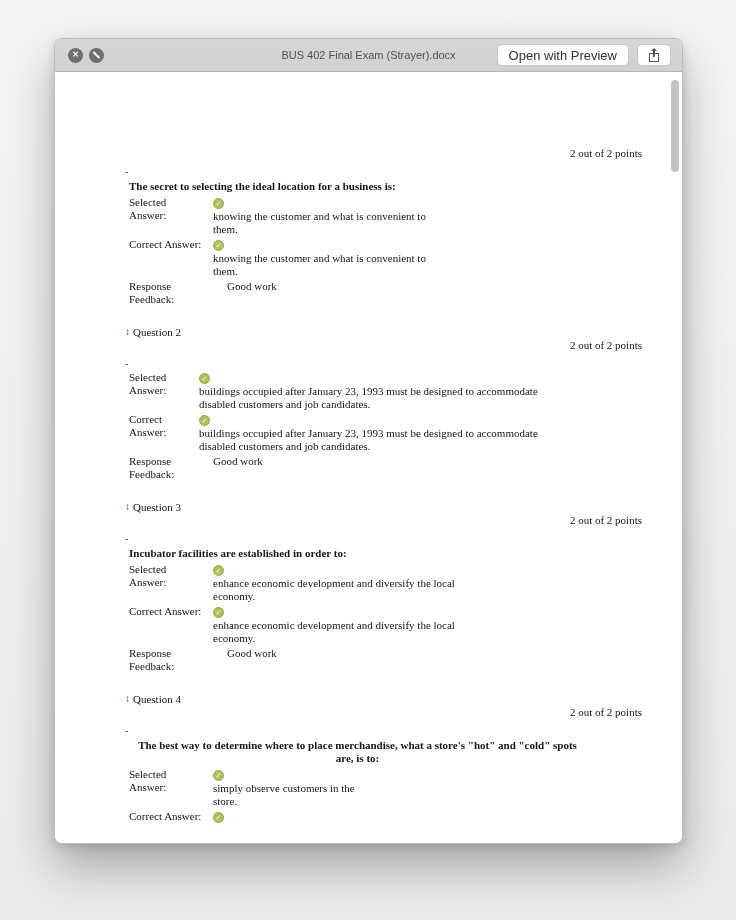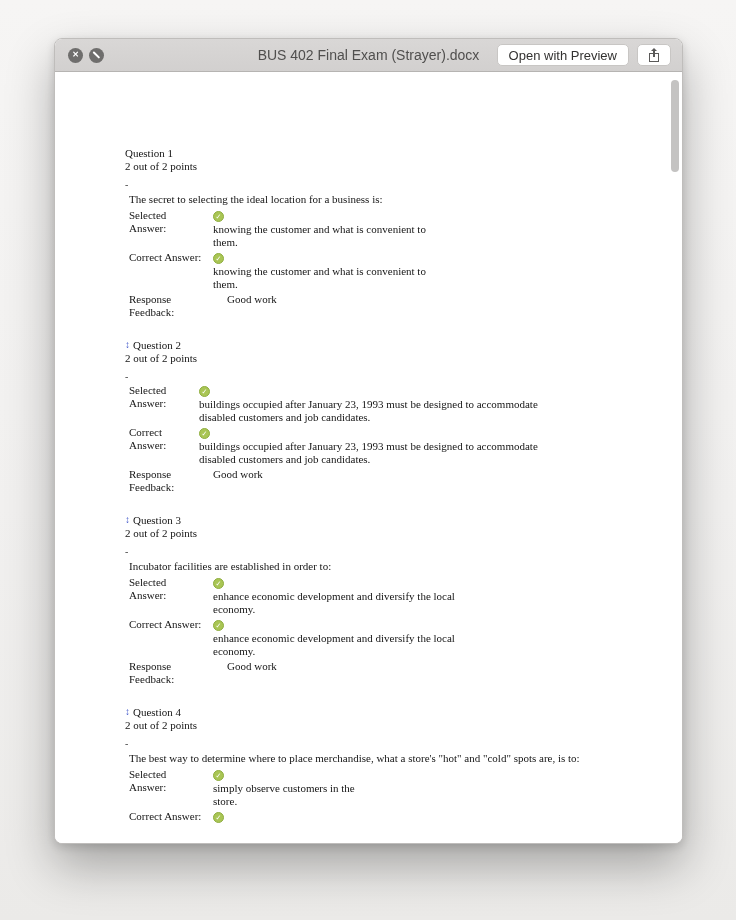--- a/index.html
+++ b/index.html
@@ -33,21 +33,21 @@
     display:flex;align-items:center;justify-content:center;
     cursor:default;position:relative;
   }
   .win-btn .glyph{color:#fff;font-size:8px;line-height:8px;font-weight:bold;}
   .slash-bar{
     position:absolute;left:3px;top:6.6px;width:9px;height:1.6px;
     background:#fff;transform:rotate(45deg);border-radius:1px;
   }
   .win-title{
     position:absolute;left:50%;transform:translateX(-50%);
-    font-size:14px;color:#504f4e;white-space:nowrap;
+    font-size:11px;color:#504f4e;white-space:nowrap;
   }
   .titlebar-right{margin-left:auto;display:flex;gap:8px;margin-right:11px;align-items:flex-start;}
   .tb-btn{
     background:#ffffff;border:1px solid #c8c6c4;border-radius:5px;
     font-size:13px;color:#333231;height:22px;
     display:flex;align-items:center;justify-content:center;
     padding:0 11px;cursor:default;
     font-family:"Liberation Sans",sans-serif;
   }
   .tb-btn.share{width:34px;padding:0;}
@@ -64,41 +64,41 @@
   }
   .scroll-thumb{
     position:absolute;top:8px;right:3px;width:8px;height:92px;
     border-radius:4px;background:#c4c3c2;
   }
   .doc{padding:75px 40px 0 70px;}
   .question{margin-top:20px;}
   .question:first-child{margin-top:0;}
   .q-title-row{display:flex;align-items:baseline;gap:3px;}
   .anchor-icon{color:#3b52c8;font-size:10px;line-height:10px;position:relative;top:-1px;}
-  .q-points{margin-top:0px;}
+  .q-points{margin-top:0px;text-align:right;}
   .q-dash{margin-top:8px;font-size:10px;line-height:8px;color:#444;}
-  .q-text{margin-top:4px;padding-left:4px;max-width:470px;}
+  .q-text{margin-top:4px;padding-left:4px;max-width:470px;font-weight:bold;}
   .ans-row{display:flex;margin-top:3px;padding-left:4px;}
   .ans-row + .ans-row{margin-top:2px;justify-content:space-between;}
   .ans-label{width:84px;flex:none;white-space:pre-line;}
   .q2 .ans-label{width:70px;}
   .ans-value{flex:1;}
   .check-icon{
     display:inline-flex;width:9px;height:9px;border-radius:50%;
     background:#a9c554;border:1px solid #8fae3f;
     align-items:center;justify-content:center;
     box-sizing:content-box;margin-bottom:1px;
   }
   .check-icon .cg{color:#fff;font-size:7px;line-height:7px;font-family:"Liberation Sans",sans-serif;}
   .ans-text{white-space:pre-line;}
   .q1 .ans-text{max-width:240px;}
   .q2 .ans-text{max-width:374px;}
   .q3 .ans-text{max-width:268px;}
   .q4 .ans-text{max-width:162px;}
-  .q4 .q-text{max-width:457px;}
+  .q4 .q-text{max-width:457px;text-align:center;}
   .fb-row{margin-top:13px;}
   .fb-text{padding-left:14px;}
 </style>
 </head>
 <body>
 
 <div class="ql-window">
   <div class="titlebar">
     <div class="win-controls">
       <button class="win-btn">
@@ -119,23 +119,20 @@
         </span>
       </button>
     </div>
   </div>
 
   <div class="content">
     <div class="scroll-thumb"></div>
     <div class="doc">
 
       <section class="question q1">
-        <div class="q-title-row">
-          <span class="q-title">Question 1</span>
-        </div>
         <div class="q-points">2 out of 2 points</div>
         <div class="q-dash">-</div>
         <div class="q-text">The secret to selecting the ideal location for a business is:</div>
         <div class="ans-row">
           <div class="ans-label">Selected
 Answer:</div>
           <div class="ans-value">
             <span class="check-icon">
                 <span class="cg">✓</span>
               </span>

